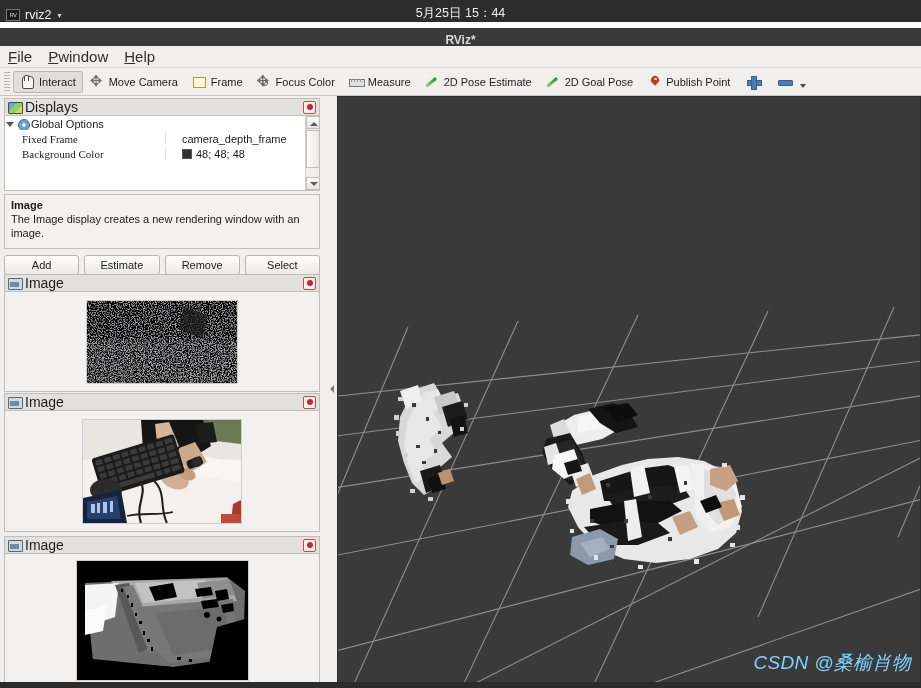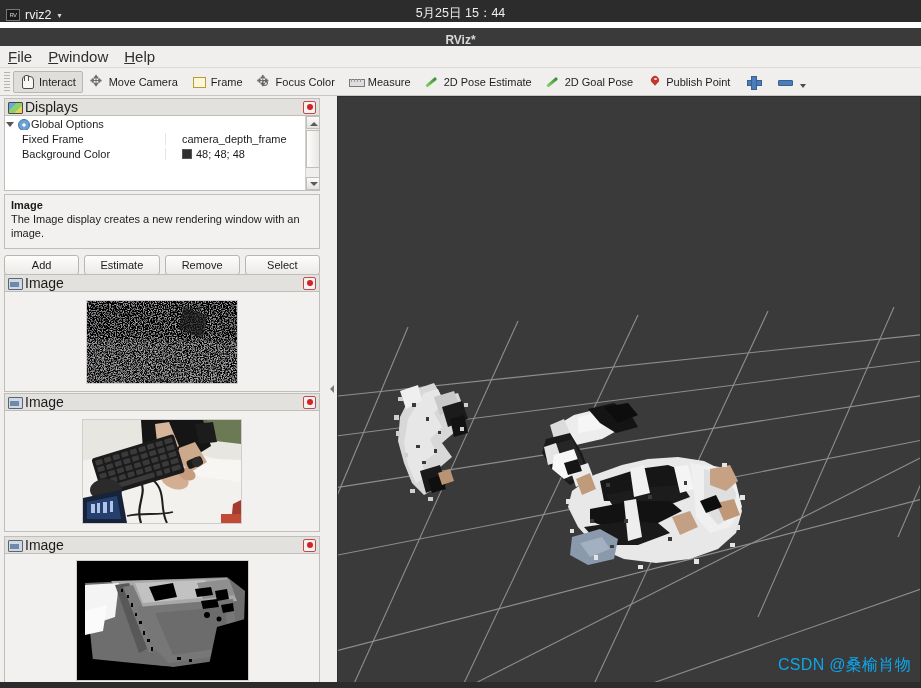--- a/index.html
+++ b/index.html
@@ -399,21 +399,21 @@
     border-radius: 50%;
     background: radial-gradient(circle, #ffffff 0 22%, #6ba3d8 23% 100%);
     border: 1px solid #3d6d9e;
   }
   .colorswatch {
     width: 10px; height: 10px;
     background: #303030;
     border: 1px solid #555;
     flex: 0 0 auto;
   }
-  .indent { padding-left: 17px; }
+  .indent { padding-left: 17px; font-family: Liberation Serif, serif; }
 
   
   .vscroll {
     position: absolute;
     right: 0; top: 0;
     width: 14px; height: 100%;
     background: #efeeec;
     border-left: 1px solid #d2d0cd;
   }
   .vs-btn {
@@ -516,24 +516,25 @@
     left: 337px; top: 0;
     width: 584px; height: 592px;
     background: #3a3a3a;
     overflow: hidden;
     border: 1px solid #2e2e2e;
   }
   .view3d svg { display: block; }
   .watermark {
     position: absolute;
     right: 9px; bottom: 11px;
-    font-size: 16px;
-    color: #0ea5e9;
+    font-size: 19px;
+    color: #7dd3fc;
     letter-spacing: 0.3px;
     pointer-events: none;
+    font-style: italic;
   }
 
   
   .botstrip {
     position: absolute;
     left: 0; bottom: 0;
     width: 921px; height: 6px;
     background: #2c2c2c;
   }
 </style>

